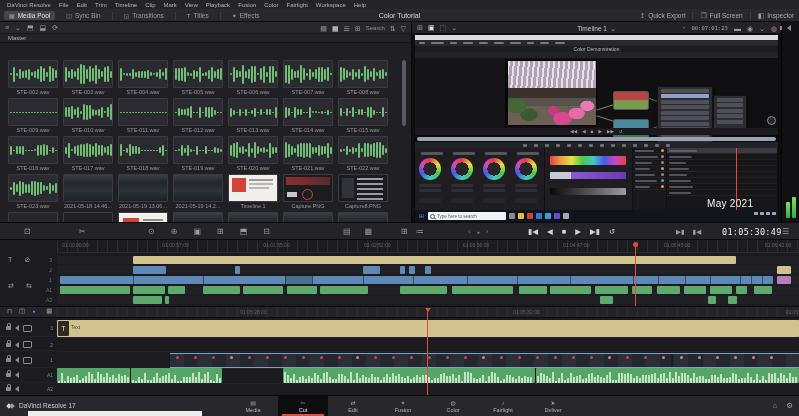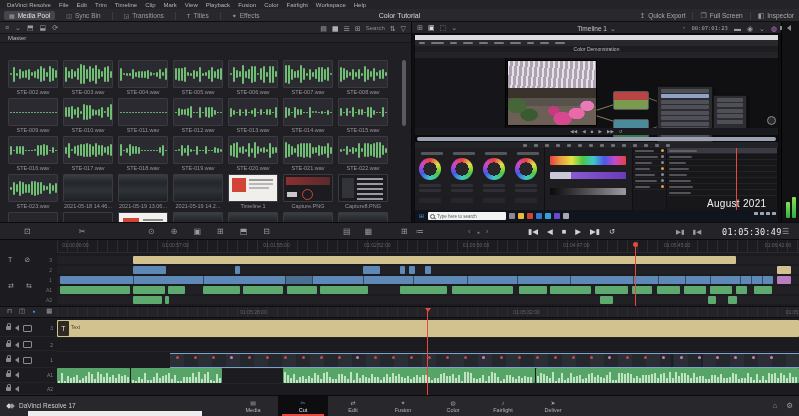--- a/index.html
+++ b/index.html
@@ -940,21 +940,21 @@
             </div>
             <div class="kfrow">
               <div class="kfbar" style="width: 23.757px;"></div>
             </div>
             <div class="kfrow">
               <div class="kfbar" style="width: 21.7274px;"></div>
             </div>
             <div style="position: absolute; left: 69px; top: 0px; width: 1px; height: 62px; background: rgb(232, 73, 60);"></div>
           </div>
       </div>
-      <div class="may">August 2021</div>
+      <div class="may">May 2021</div>
       <div class="taskbar">
         <div class="startbtn">⊞</div>
         <div class="searchpill">
           <span class="i-mag"></span>
           <span>Type here to search</span>
         </div>
         <div class="tbicon" style="background:#8a8a90"></div>
         <div class="tbicon" style="background:#e8b93c"></div>
         <div class="tbicon" style="background:#d04438"></div>
         <div class="tbicon" style="background:#3a78d0"></div>

